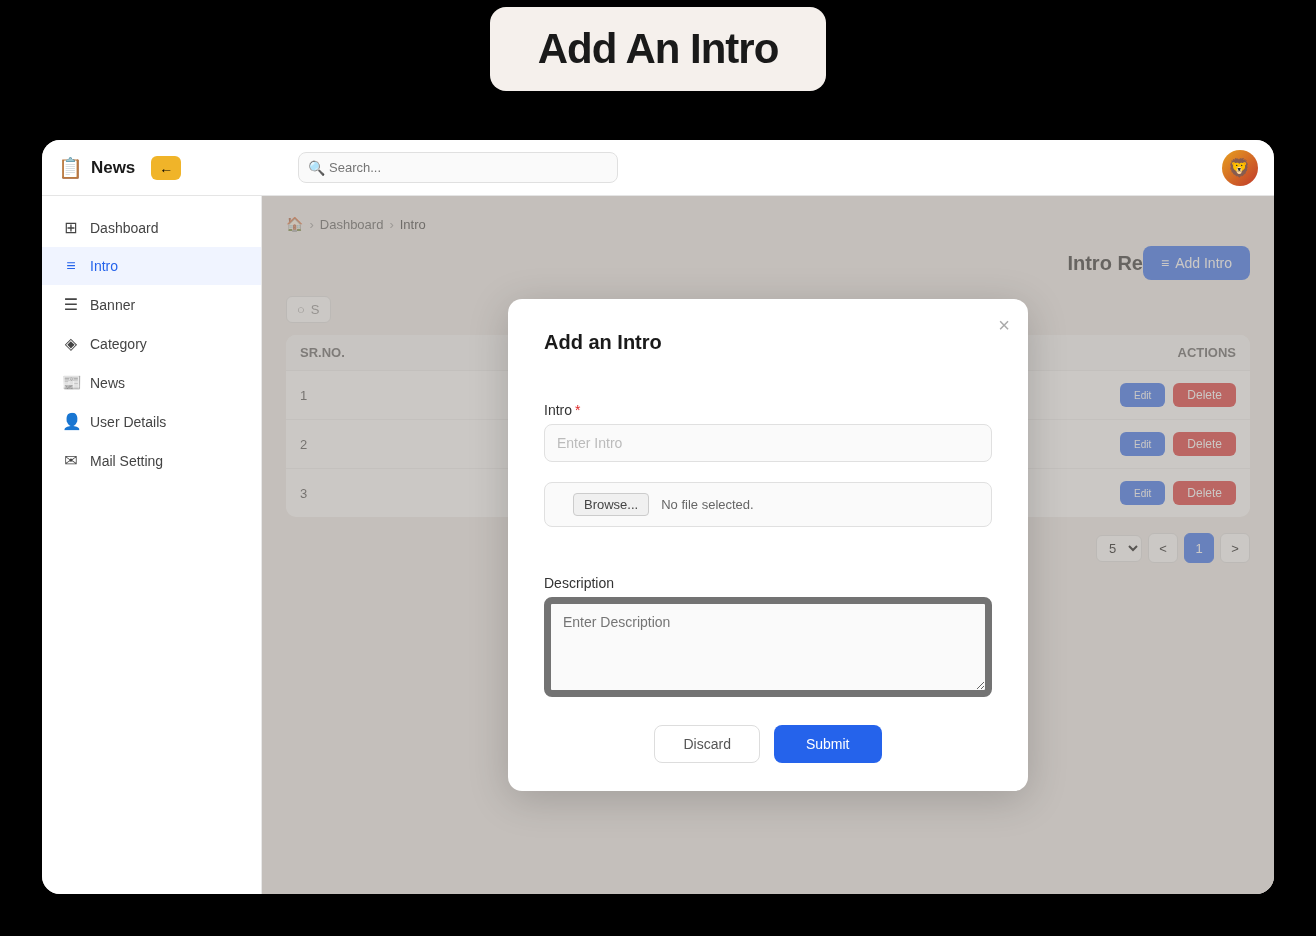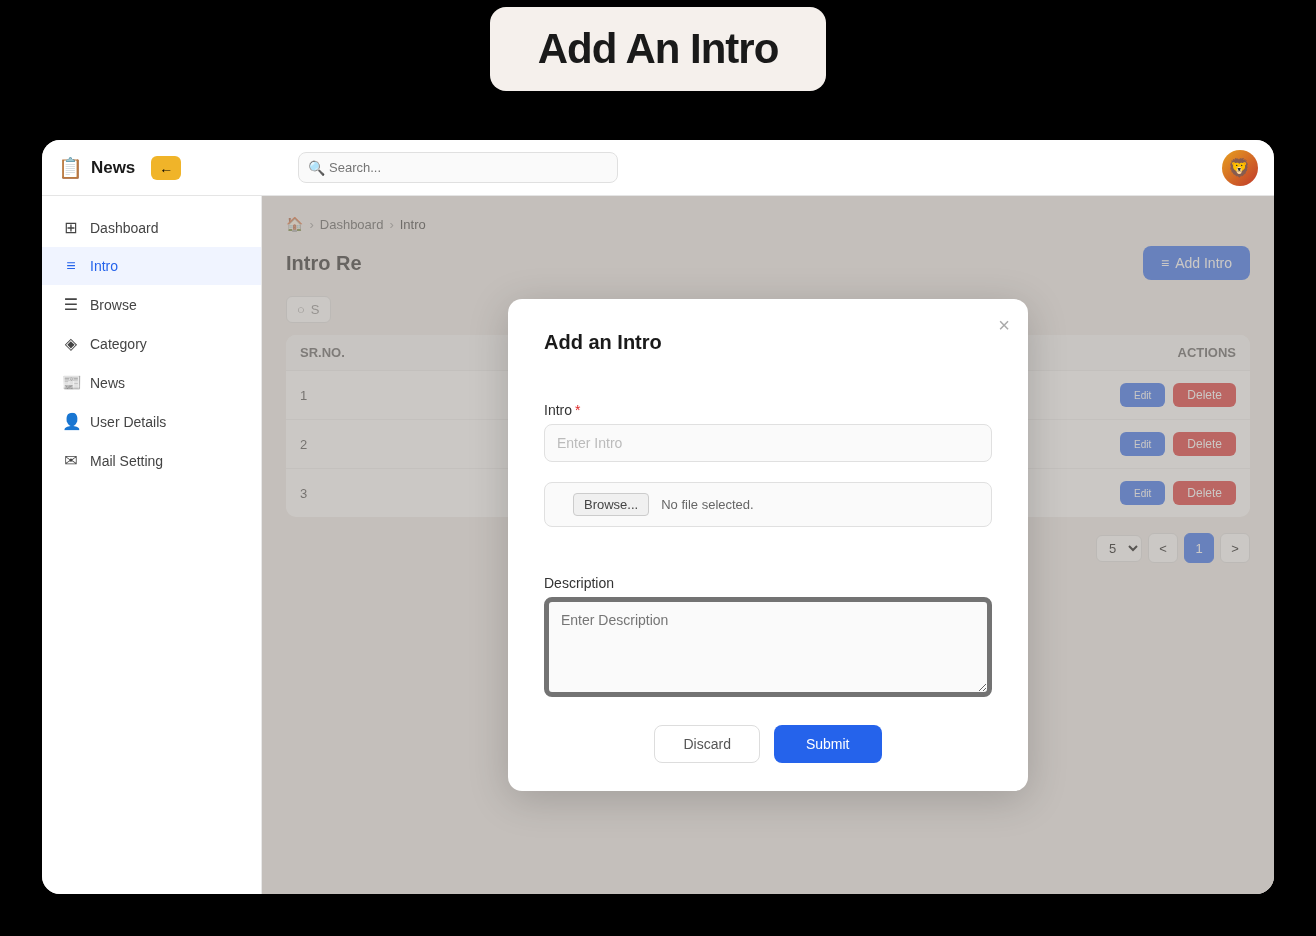--- a/index.html
+++ b/index.html
@@ -177,21 +177,21 @@
     }
     .breadcrumb-home { font-size: 14px; }
     .breadcrumb-sep { color: #999; }
     .breadcrumb-link { color: #555; cursor: pointer; }
     .breadcrumb-current { color: #333; font-weight: 500; }
 
     
     .page-title-row {
       display: flex;
       align-items: center;
-      justify-content: space-between;
+      justify-content: flex-end;
       margin-bottom: 16px;
     }
     .page-title {
       font-size: 20px;
       font-weight: 600;
       color: #222;
     }
     .add-intro-btn {
       background: #2563eb;
       color: white;
@@ -377,21 +377,21 @@
       border: 1px solid #ccc;
       border-radius: 4px;
       padding: 3px 10px;
       font-size: 13px;
       cursor: pointer;
       color: #444;
     }
     .textarea-input {
       width: 100%;
       padding: 10px 12px;
-      border: 5px solid #737373;
+      border: 7px solid #737373;
       border-radius: 8px;
       font-size: 14px;
       color: #bbb;
       background: #fafafa;
       outline: none;
       resize: vertical;
       min-height: 100px;
       font-family: inherit;
     }
     .modal-footer {
@@ -455,21 +455,21 @@
       <div class="sidebar-item">
         <span class="sidebar-icon">⊞</span>
         <span>Dashboard</span>
       </div>
       <div class="sidebar-item active">
         <span class="sidebar-icon">≡</span>
         <span>Intro</span>
       </div>
       <div class="sidebar-item">
         <span class="sidebar-icon">☰</span>
-        <span>Browse</span>
+        <span>Banner</span>
       </div>
       <div class="sidebar-item">
         <span class="sidebar-icon">◈</span>
         <span>Category</span>
       </div>
       <div class="sidebar-item">
         <span class="sidebar-icon">📰</span>
         <span>News</span>
       </div>
       <div class="sidebar-item">

